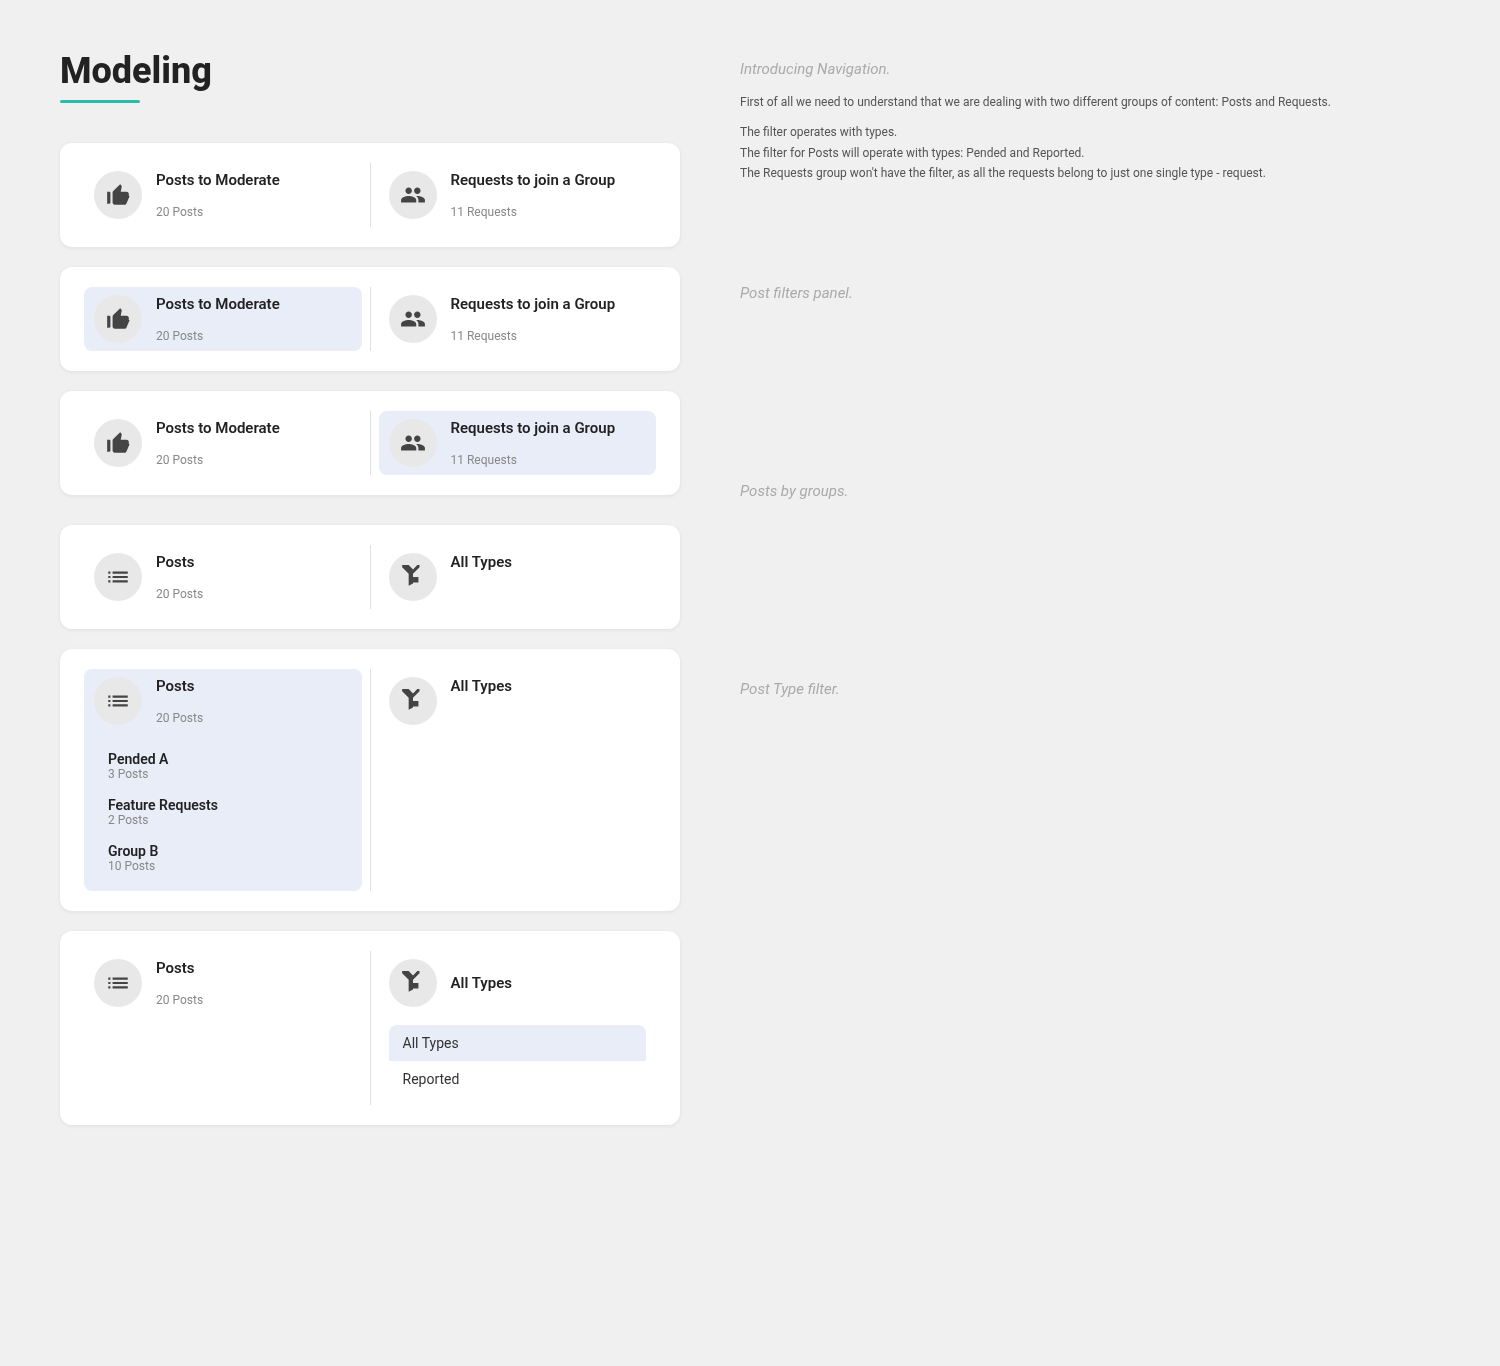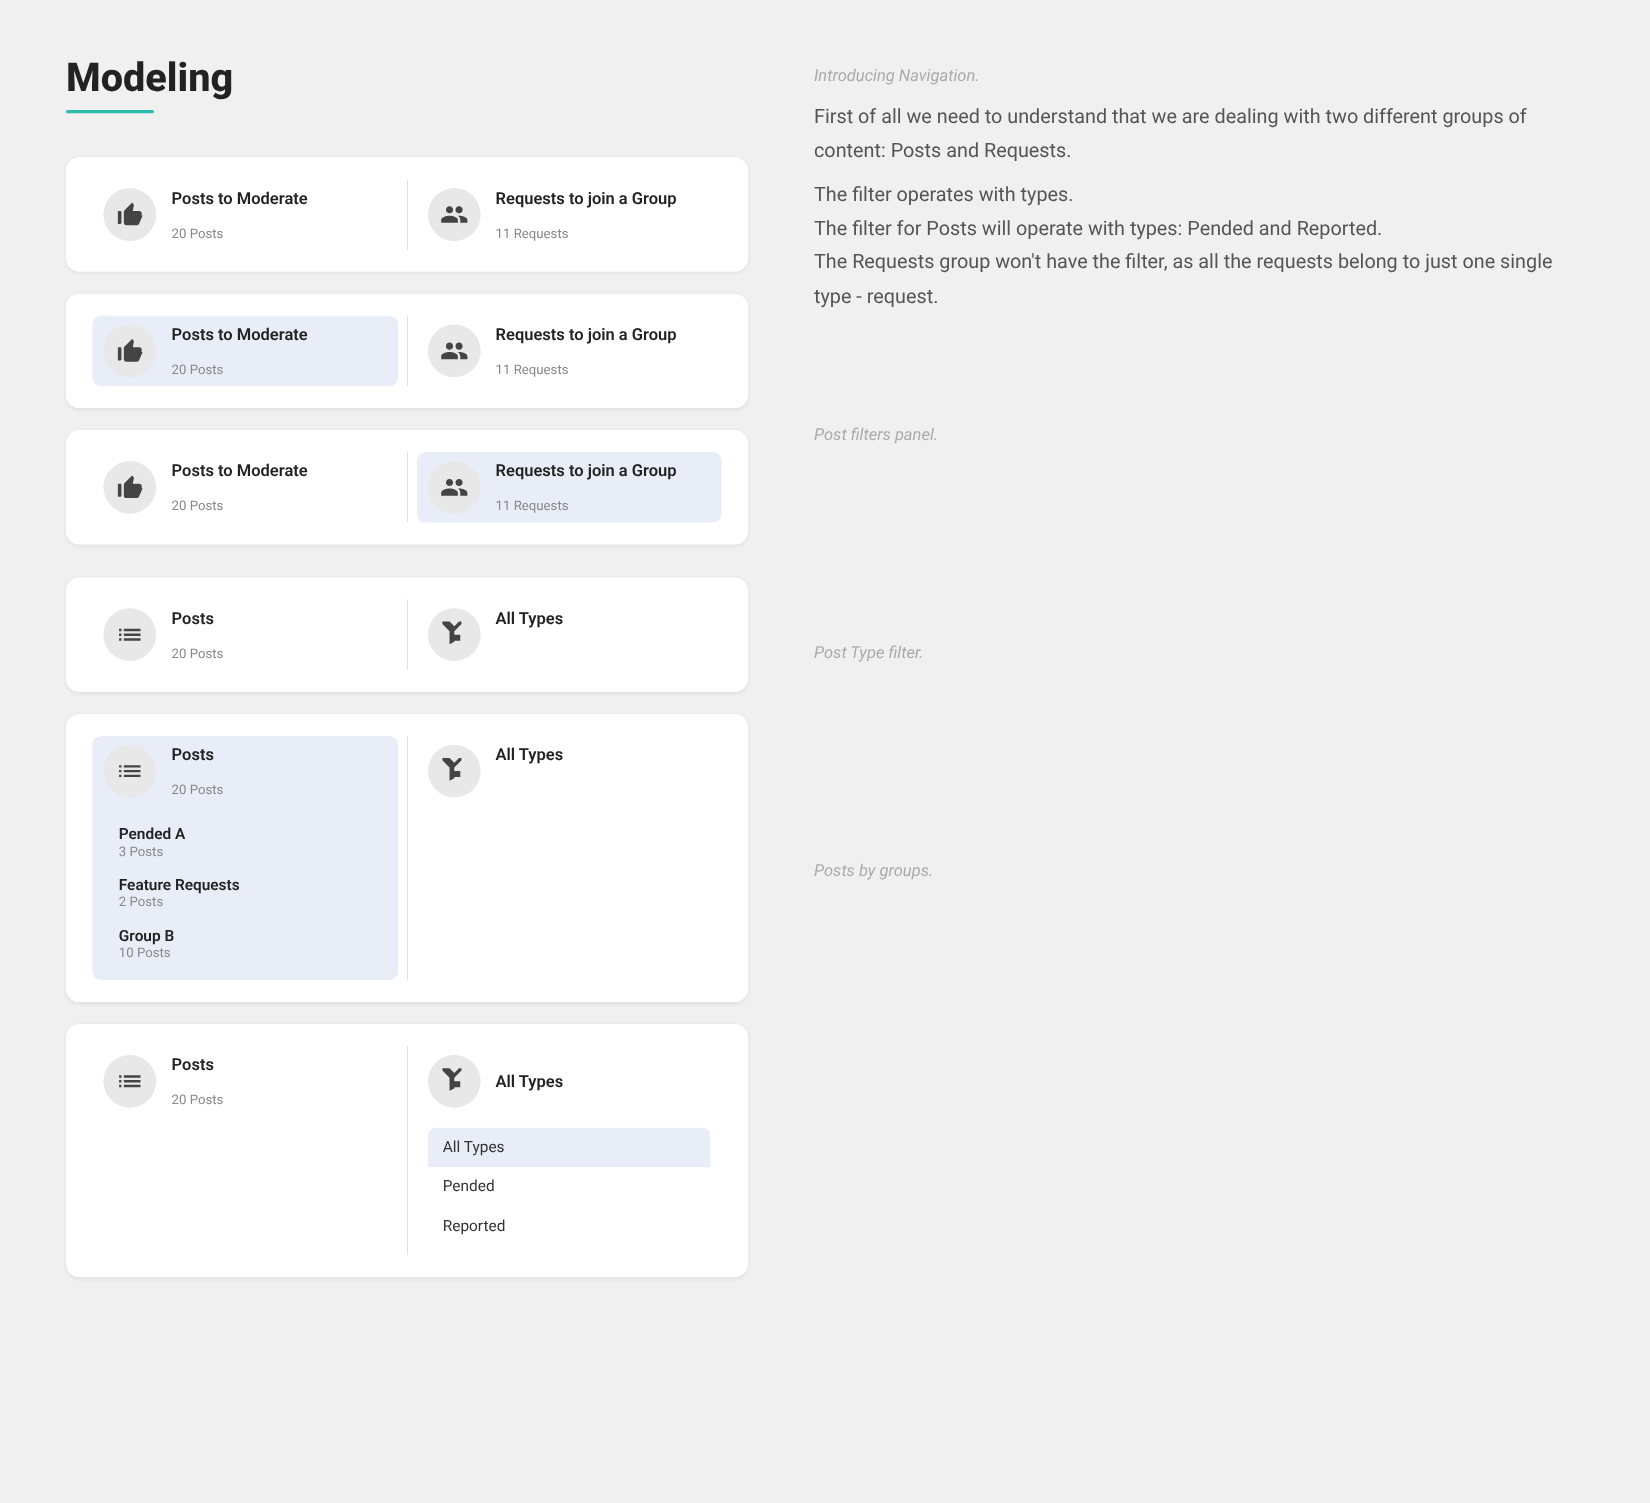--- a/index.html
+++ b/index.html
@@ -135,21 +135,21 @@
       margin-bottom: 40px;
     }
     .section-heading {
       font-style: italic;
       color: #aaa;
       font-size: 15px;
       margin-bottom: 14px;
       font-weight: 400;
     }
     .section-body {
-      font-size: 18px;
+      font-size: 12px;
       color: #555;
       line-height: 1.7;
     }
     .section-body p {
       margin-bottom: 10px;
     }
   </style>
 </head>
 <body>
 
@@ -332,21 +332,20 @@
               <svg viewBox="0 0 24 24">
                   <path d="M17 12h-5v5h5v-5zM16 1l-4 4-4-4H2v2l6 6v11l4-2V9l6-6V1h-2z"></path>
                 </svg>
             </div>
             <div class="section-text">
               <div class="label">All Types</div>
             </div>
           </div>
           <div class="type-dropdown" style="width: 100%;">
             <div class="type-option selected">All Types</div>
-            <div class="type-option">Pended</div>
             <div class="type-option">Reported</div>
           </div>
         </div>
       </div>
     </div>
 
   </div>
 
   <div class="right-col">
     <div class="right-section">
@@ -355,20 +354,20 @@
         <p>First of all we need to understand that we are dealing with two different groups of content: Posts and Requests.</p>
         <p>The filter operates with types.<br>The filter for Posts will operate with types: Pended and Reported.<br>The Requests group won't have the filter, as all the requests belong to just one single type - request.</p>
       </div>
     </div>
 
     <div class="right-section" style="margin-top: 100px;">
       <div class="section-heading">Post filters panel.</div>
     </div>
 
     <div class="right-section" style="margin-top: 180px;">
+      <div class="section-heading">Posts by groups.</div>
+    </div>
+
+    <div class="right-section" style="margin-top: 180px;">
       <div class="section-heading">Post Type filter.</div>
-    </div>
-
-    <div class="right-section" style="margin-top: 180px;">
-      <div class="section-heading">Posts by groups.</div>
     </div>
   </div>
 </div>
 
 </body></html>

